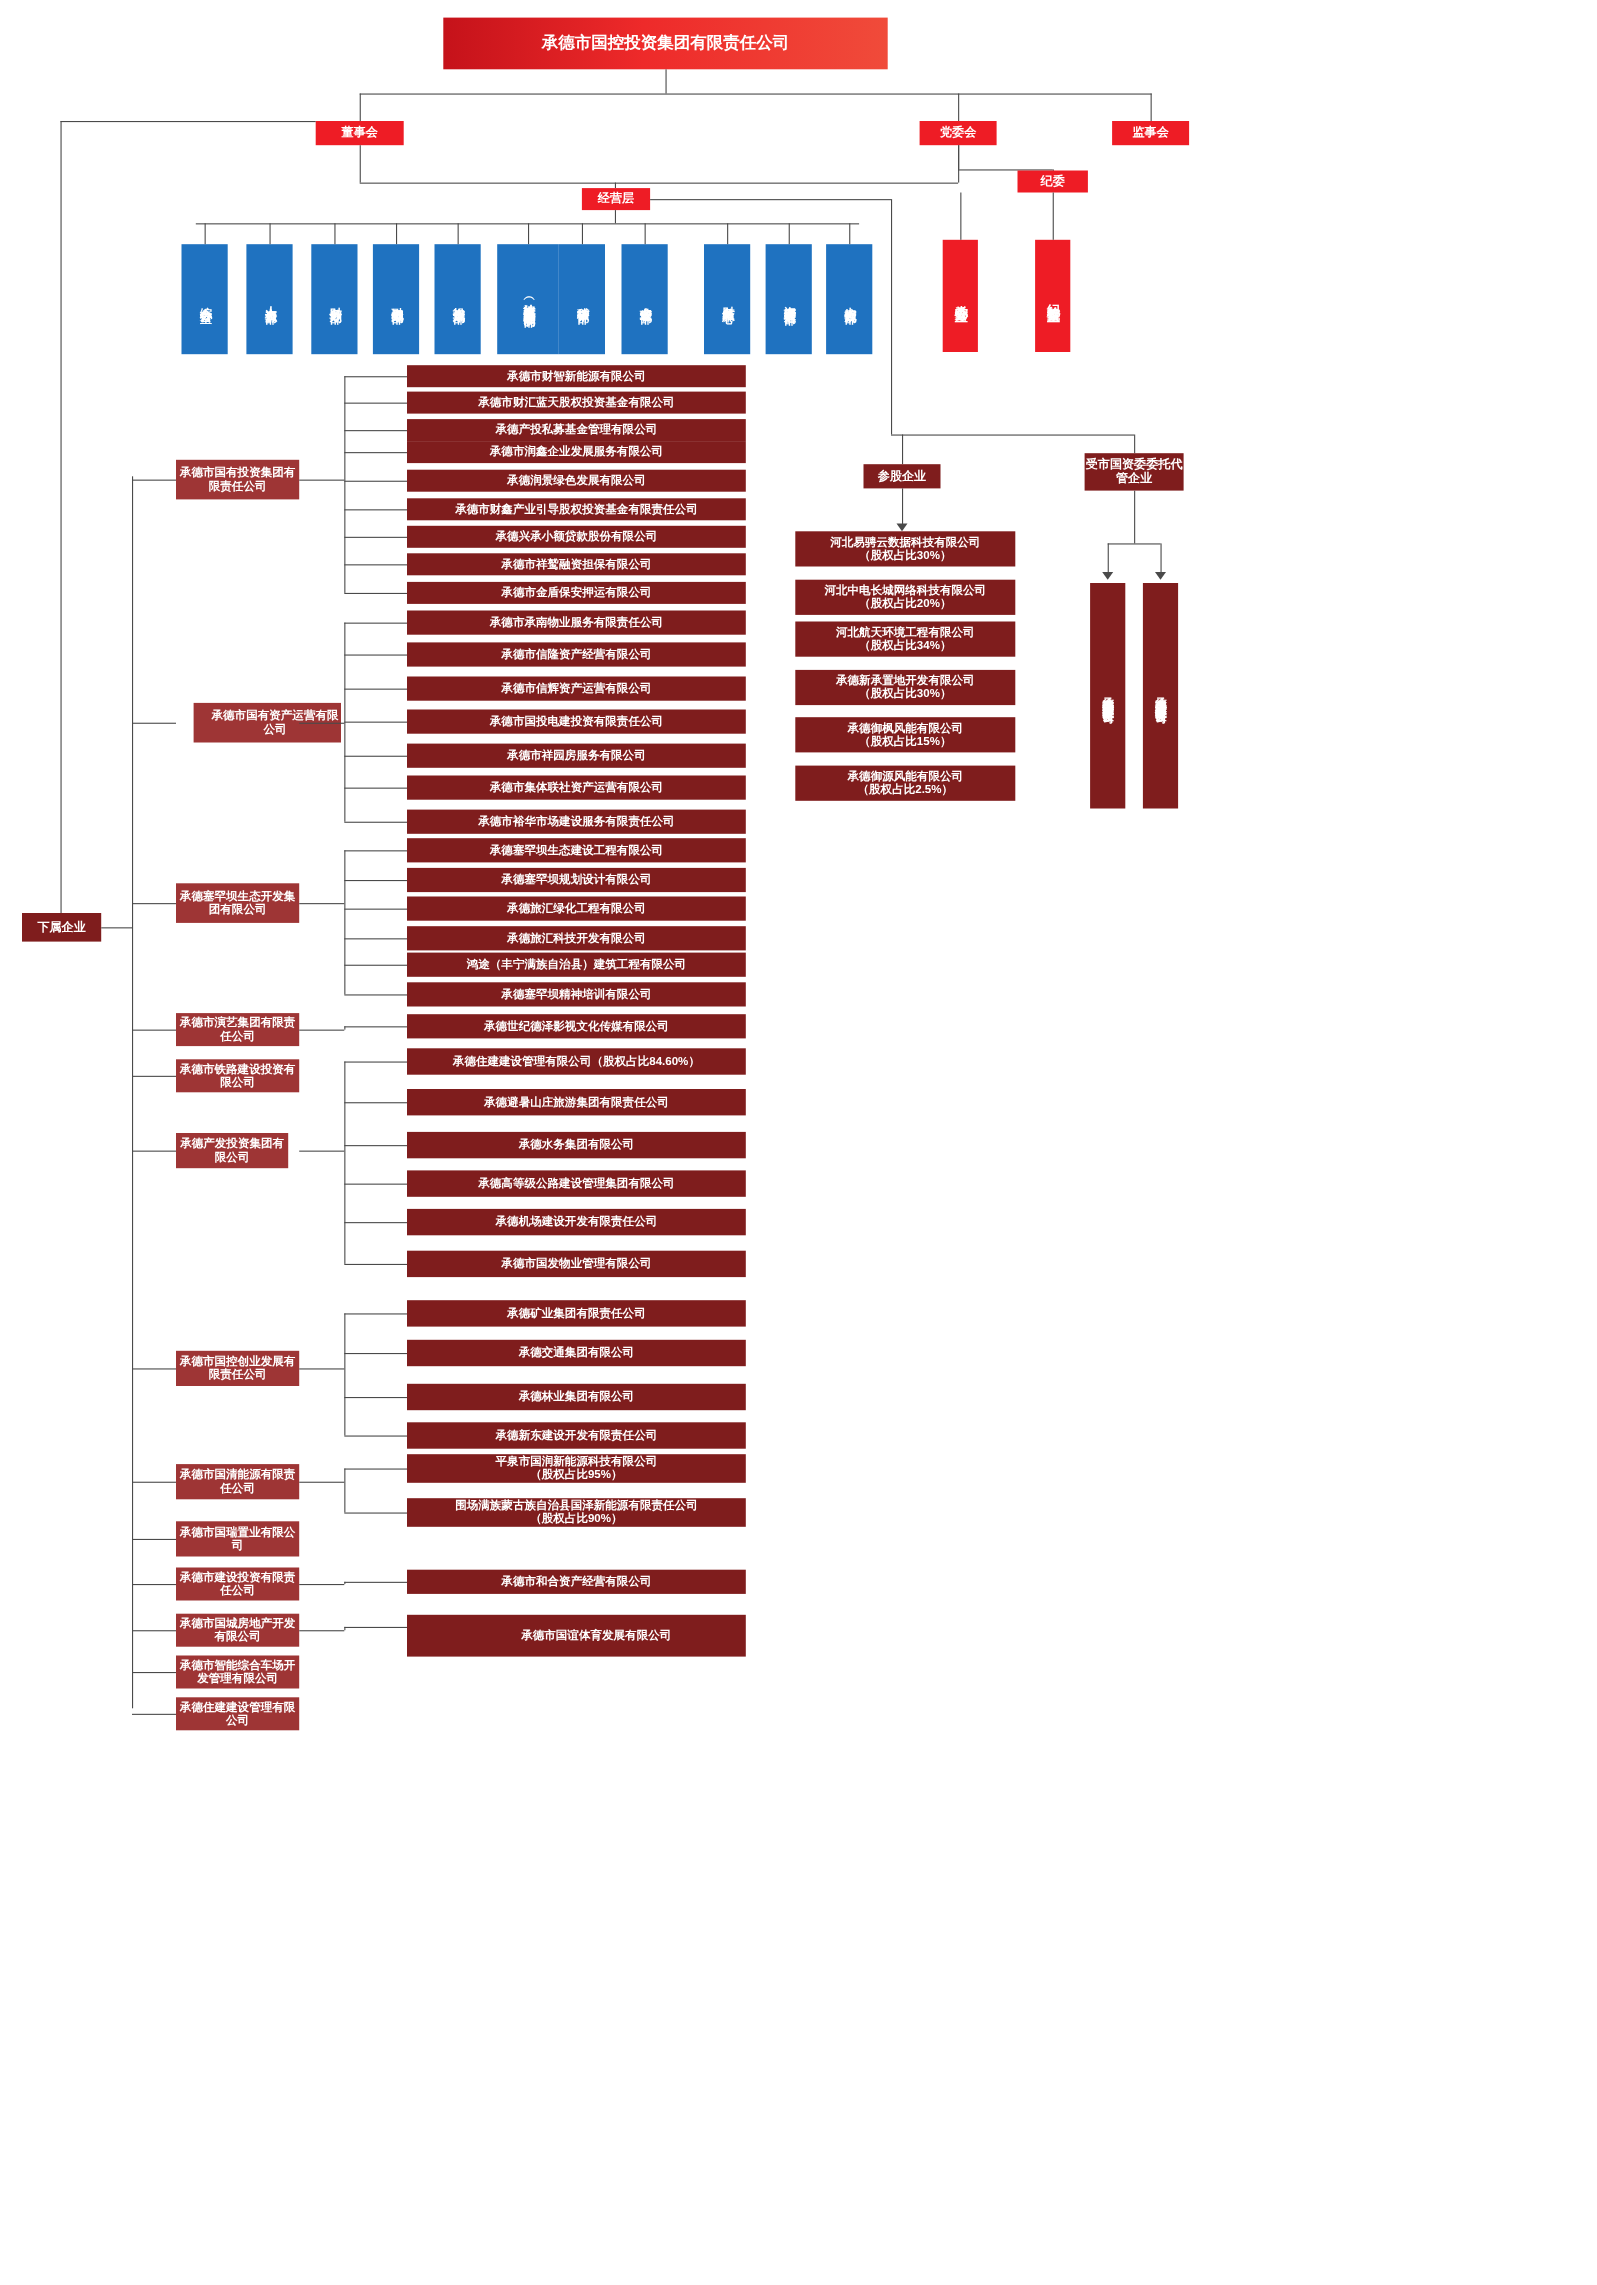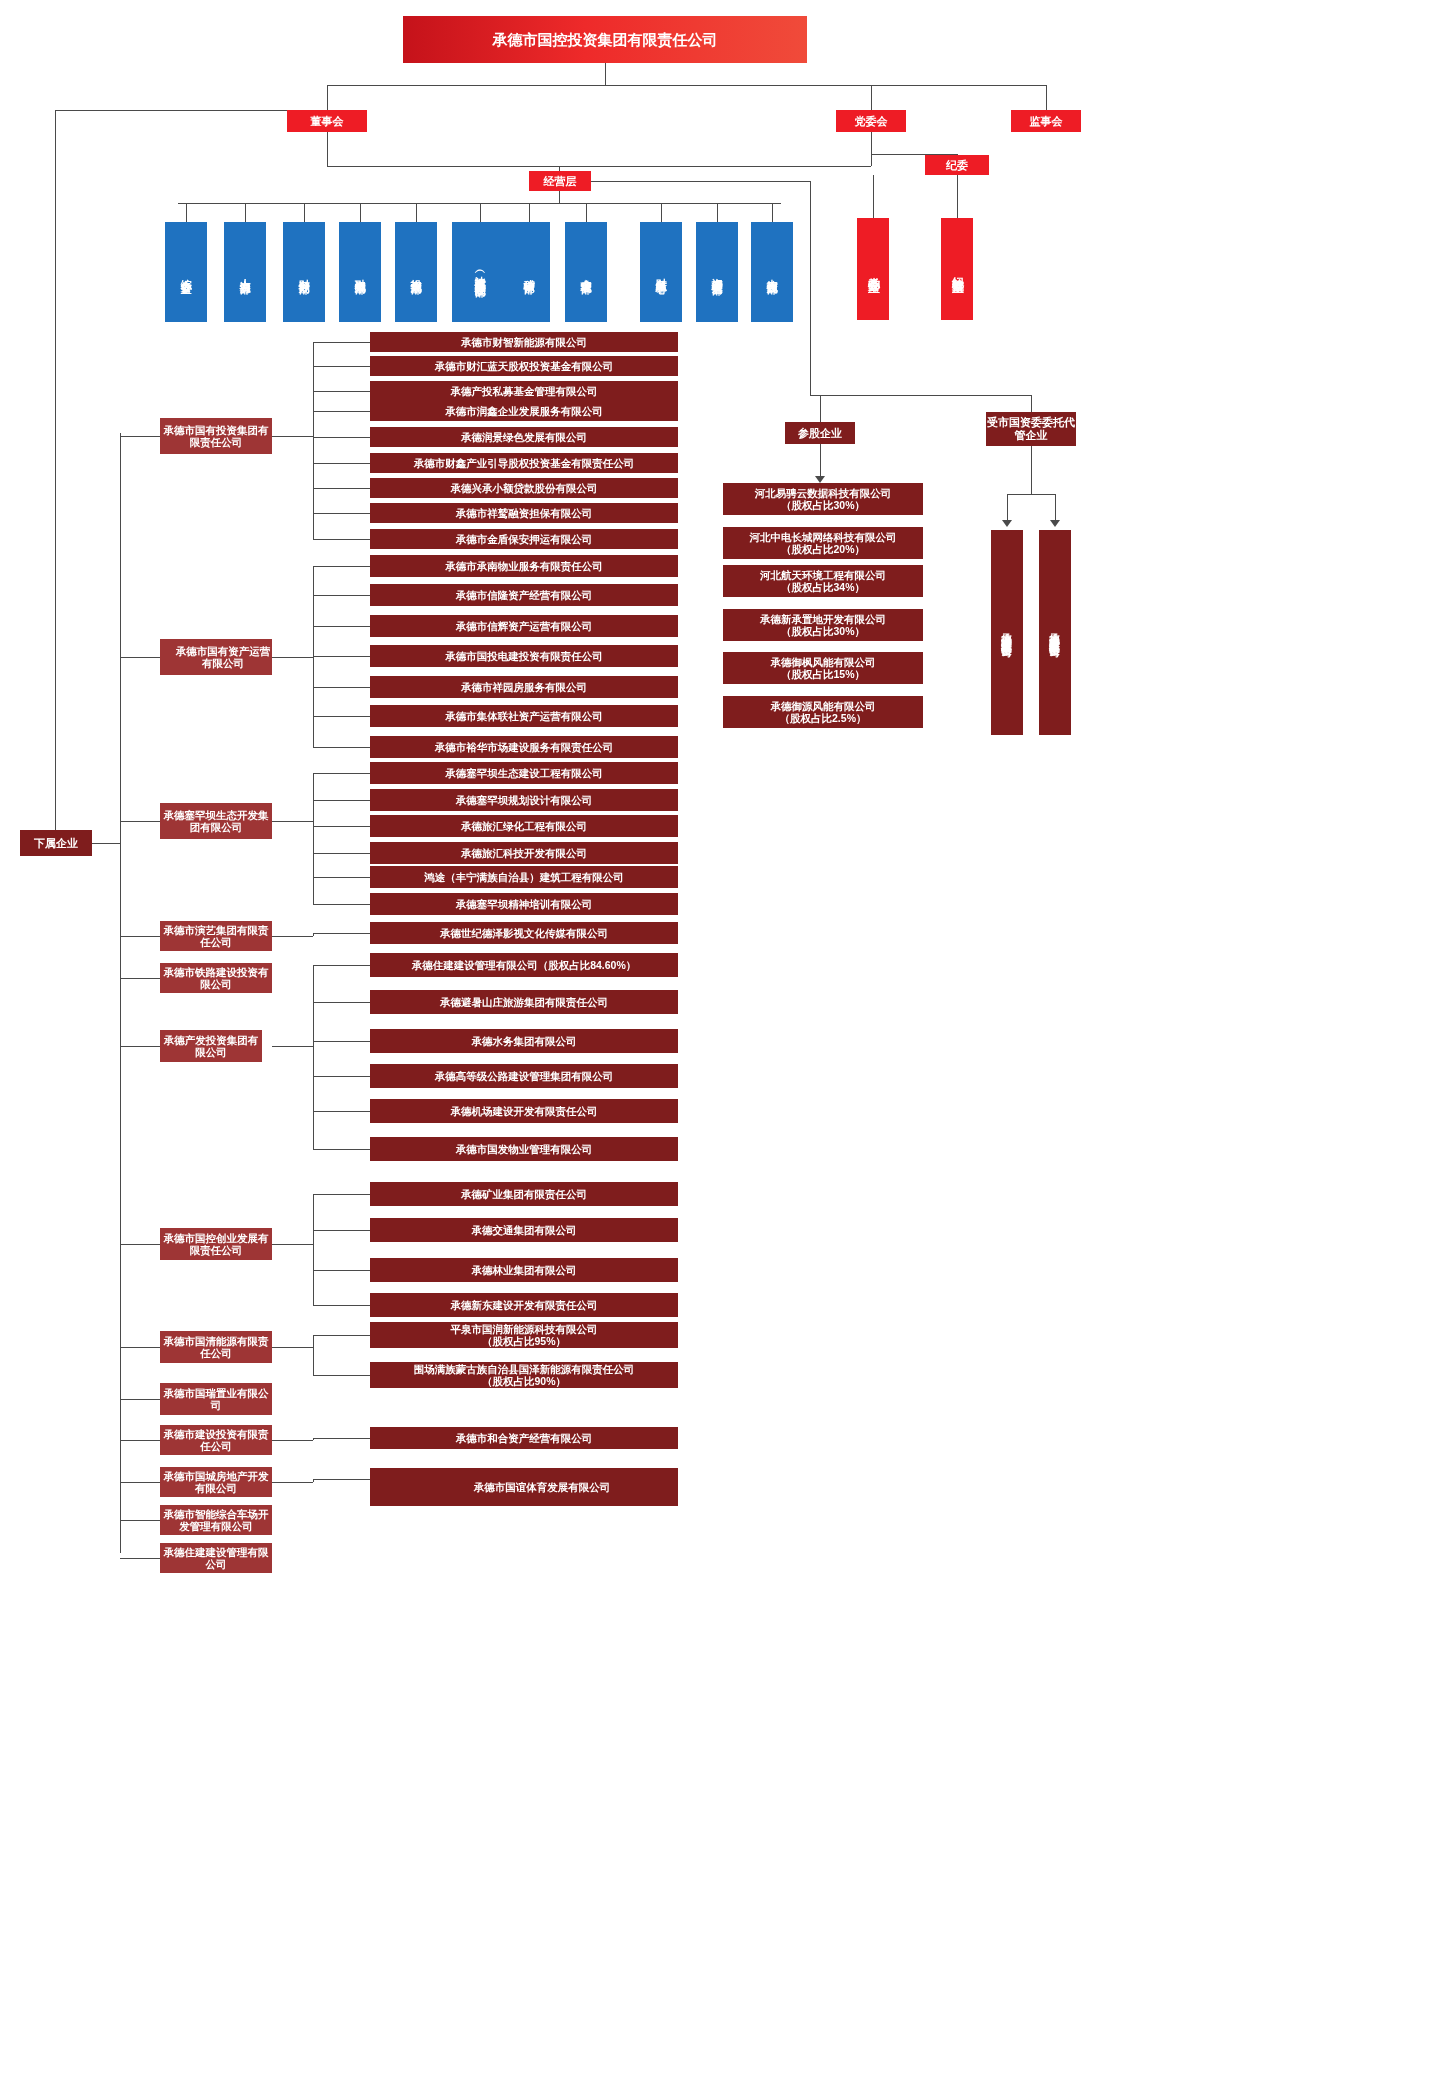--- a/index.html
+++ b/index.html
@@ -167,21 +167,21 @@
       </div>
       <div class="box gray" style="left: 370px; top: 332px; width: 308px; height: 20px; font-size: 10.5px; white-space: pre-line;"><span>承德市财智新能源有限公司</span></div>
       <div class="box gray" style="left: 370px; top: 356px; width: 308px; height: 20px; font-size: 10.5px; white-space: pre-line;"><span>承德市财汇蓝天股权投资基金有限公司</span></div>
       <div class="box gray" style="left: 370px; top: 381px; width: 308px; height: 20px; font-size: 10.5px; white-space: pre-line;"><span>承德产投私募基金管理有限公司</span></div>
       <div class="box gray" style="left: 370px; top: 401px; width: 308px; height: 20px; font-size: 10.5px; white-space: pre-line;"><span>承德市润鑫企业发展服务有限公司</span></div>
       <div class="box gray" style="left: 370px; top: 427px; width: 308px; height: 20px; font-size: 10.5px; white-space: pre-line;"><span>承德润景绿色发展有限公司</span></div>
       <div class="box gray" style="left: 370px; top: 453px; width: 308px; height: 20px; font-size: 10.5px; white-space: pre-line;"><span>承德市财鑫产业引导股权投资基金有限责任公司</span></div>
       <div class="box gray" style="left: 370px; top: 478px; width: 308px; height: 20px; font-size: 10.5px; white-space: pre-line;"><span>承德兴承小额贷款股份有限公司</span></div>
       <div class="box gray" style="left: 370px; top: 503px; width: 308px; height: 20px; font-size: 10.5px; white-space: pre-line;"><span>承德市祥鹫融资担保有限公司</span></div>
       <div class="box gray" style="left: 370px; top: 529px; width: 308px; height: 20px; font-size: 10.5px; white-space: pre-line;"><span>承德市金盾保安押运有限公司</span></div>
-      <div class="box dkred" style="left: 160px; top: 639px; width: 112px; height: 36px; font-size: 10.5px; padding-left: 14px;">
+      <div class="box dkred" style="left: 176px; top: 639px; width: 134px; height: 36px; font-size: 10.5px; padding-left: 14px;">
         <span>承德市国有资产运营有限公司</span>
       </div>
       <div class="box gray" style="left: 370px; top: 555px; width: 308px; height: 22px; font-size: 10.5px; white-space: pre-line;"><span>承德市承南物业服务有限责任公司</span></div>
       <div class="box gray" style="left: 370px; top: 584px; width: 308px; height: 22px; font-size: 10.5px; white-space: pre-line;"><span>承德市信隆资产经营有限公司</span></div>
       <div class="box gray" style="left: 370px; top: 615px; width: 308px; height: 22px; font-size: 10.5px; white-space: pre-line;"><span>承德市信辉资产运营有限公司</span></div>
       <div class="box gray" style="left: 370px; top: 645px; width: 308px; height: 22px; font-size: 10.5px; white-space: pre-line;"><span>承德市国投电建投资有限责任公司</span></div>
       <div class="box gray" style="left: 370px; top: 676px; width: 308px; height: 22px; font-size: 10.5px; white-space: pre-line;"><span>承德市祥园房服务有限公司</span></div>
       <div class="box gray" style="left: 370px; top: 705px; width: 308px; height: 22px; font-size: 10.5px; white-space: pre-line;"><span>承德市集体联社资产运营有限公司</span></div>
       <div class="box gray" style="left: 370px; top: 736px; width: 308px; height: 22px; font-size: 10.5px; white-space: pre-line;"><span>承德市裕华市场建设服务有限责任公司</span></div>
       <div class="box dkred" style="left: 160px; top: 803px; width: 112px; height: 36px; font-size: 10.5px;">

